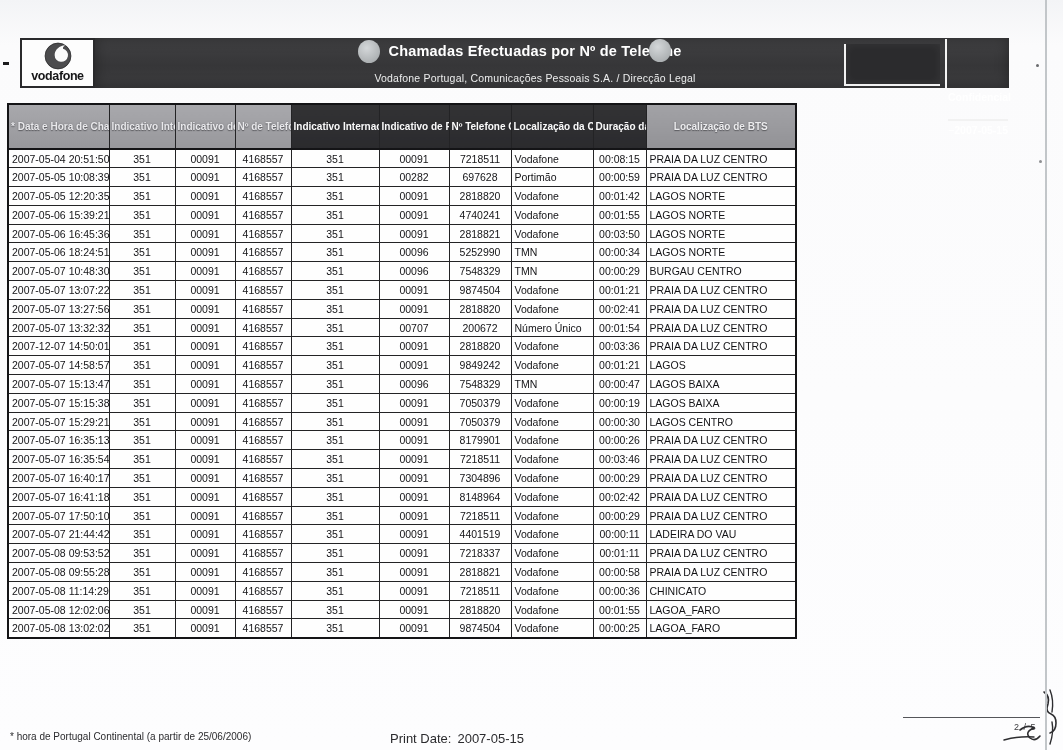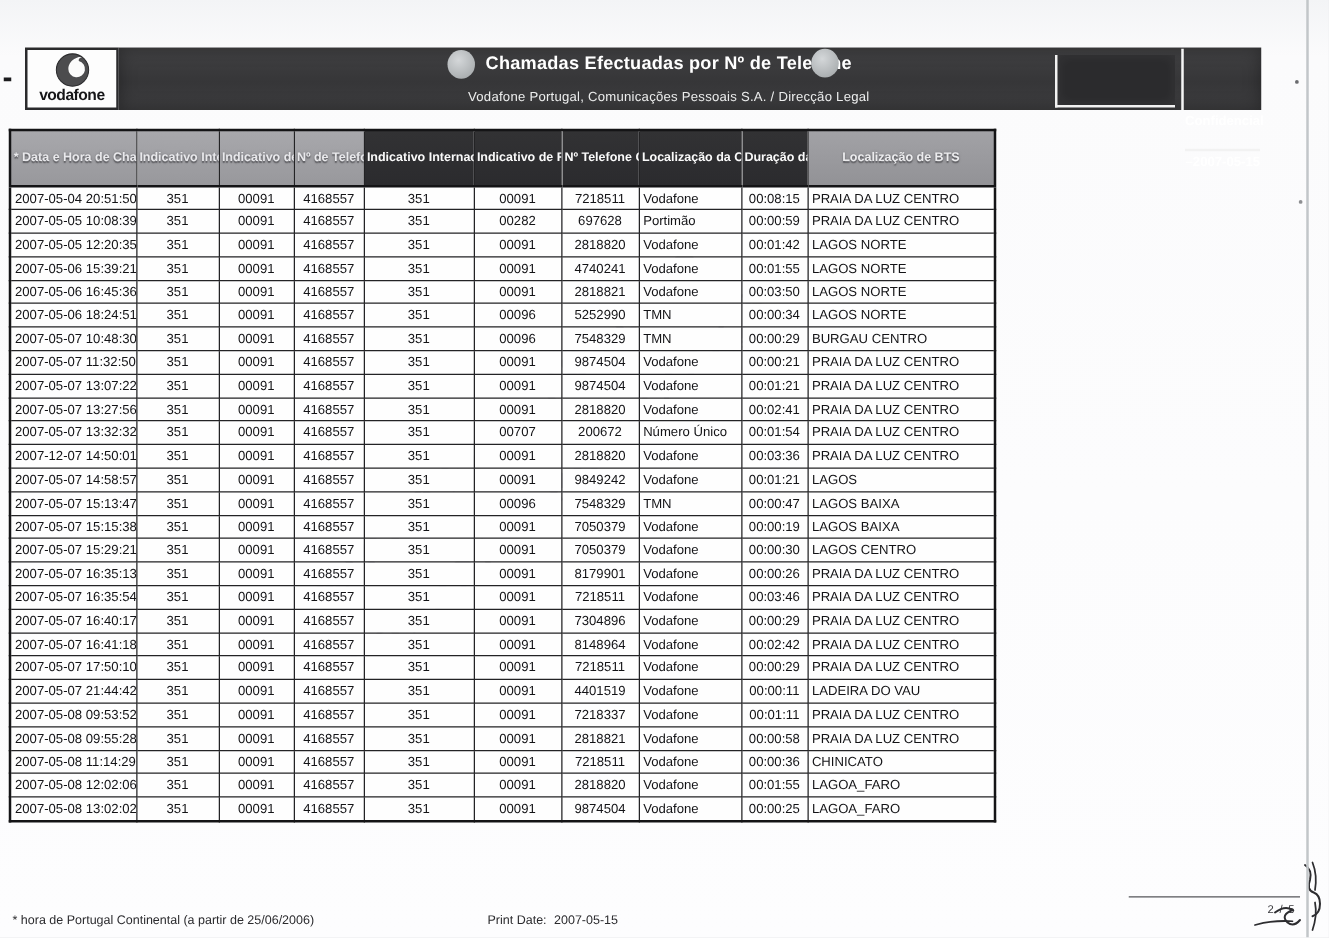--- a/index.html
+++ b/index.html
@@ -69,21 +69,21 @@
     background:linear-gradient(180deg,#a2a2a6,#929296);
     color:#ececee; text-shadow:0 1px 1px #5c5c60, 0 0 2px #77777b;
   }
   table.calls tbody tr { height:18.8px;margin-left:28px; }
   table.calls td { font-size:10.5px; color:#131316; padding:0 3px; background:#fefefe; }
   td.shade { background:#c7c7cb; }
   td.left { text-align:left; }
   td.center { text-align:center; }
   
   .footer-note { position:absolute; left:10px; top:731px; font-size:10px; color:#2b2b2e; }
-  .print-date-wrap { position:absolute; left:390px; top:731px; font-size:10px; color:#2b2b2e; }
+  .print-date-wrap { position:absolute; left:390px; top:731px; font-size:13px; color:#2b2b2e; }
   .print-date-wrap span { margin-right:6px; }
   .sig-line { position:absolute; left:903px; top:717px; width:137px; height:1px; background:#55565a; }
   .page-num { position:absolute; left:1014px; top:722px; font-size:9px; color:#3a3a3e; letter-spacing:1px; }
   .scribble { position:absolute; pointer-events:none; }
   .paper-edge { position:absolute; left:1045px; top:0; width:2px; height:750px; background:#c2c6c9; }
   .speck-a { position:absolute; left:1036px; top:64px; width:3px; height:3px; background:#6a6b6e; border-radius:50%; }
   .speck-b { position:absolute; left:1039px; top:160px; width:3px; height:3px; background:#8e8f92; border-radius:50%; }
 </style>
 </head>
 <body>
@@ -229,32 +229,20 @@
           <td class="shade center">00091</td>
           <td class="shade center">4168557</td>
           <td class="center">351</td>
           <td class="center">00096</td>
           <td class="center">7548329</td>
           <td class="left">TMN</td>
           <td class="center">00:00:29</td>
           <td class="shade left">BURGAU CENTRO</td>
         </tr>
         <tr>
-          <td class="shade left">2007-05-07 11:32:50</td>
-          <td class="shade center">351</td>
-          <td class="shade center">00091</td>
-          <td class="shade center">4168557</td>
-          <td class="center">351</td>
-          <td class="center">00091</td>
-          <td class="center">9874504</td>
-          <td class="left">Vodafone</td>
-          <td class="center">00:00:21</td>
-          <td class="shade left">PRAIA DA LUZ CENTRO</td>
-        </tr>
-        <tr>
           <td class="shade left">2007-05-07 13:07:22</td>
           <td class="shade center">351</td>
           <td class="shade center">00091</td>
           <td class="shade center">4168557</td>
           <td class="center">351</td>
           <td class="center">00091</td>
           <td class="center">9874504</td>
           <td class="left">Vodafone</td>
           <td class="center">00:01:21</td>
           <td class="shade left">PRAIA DA LUZ CENTRO</td>

